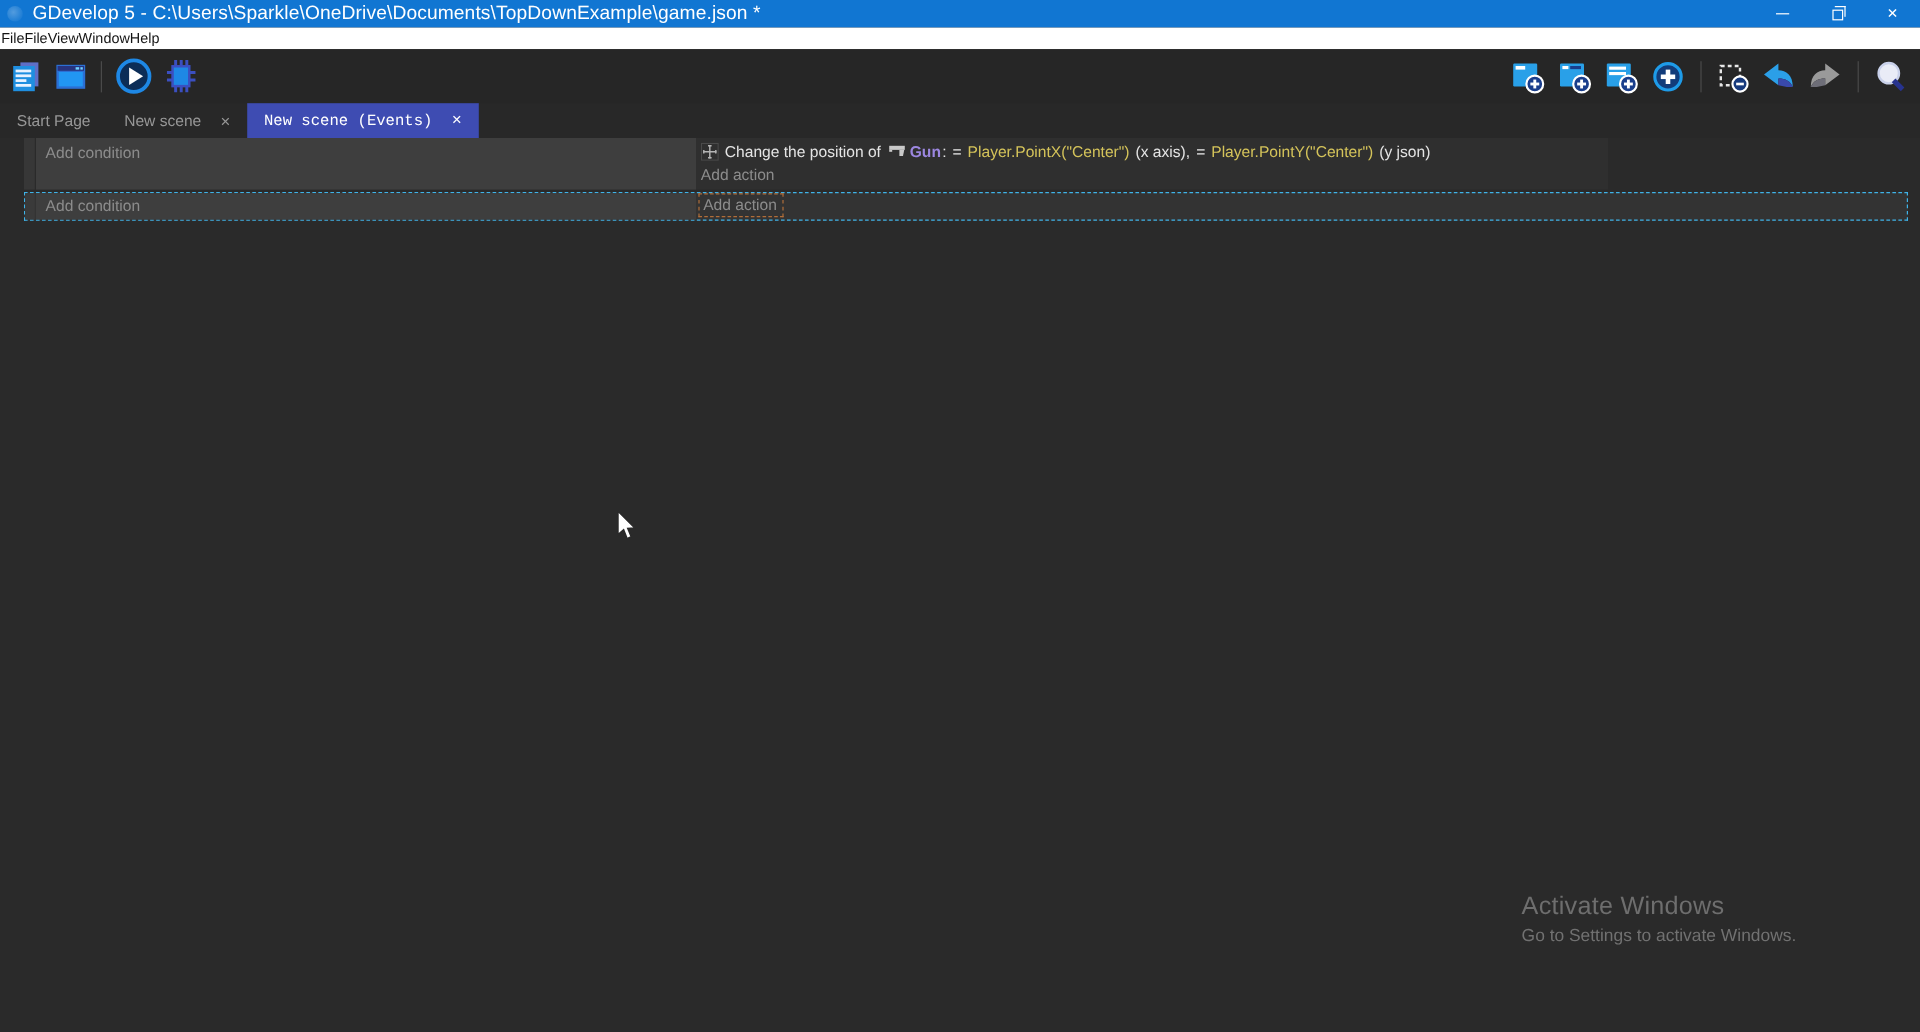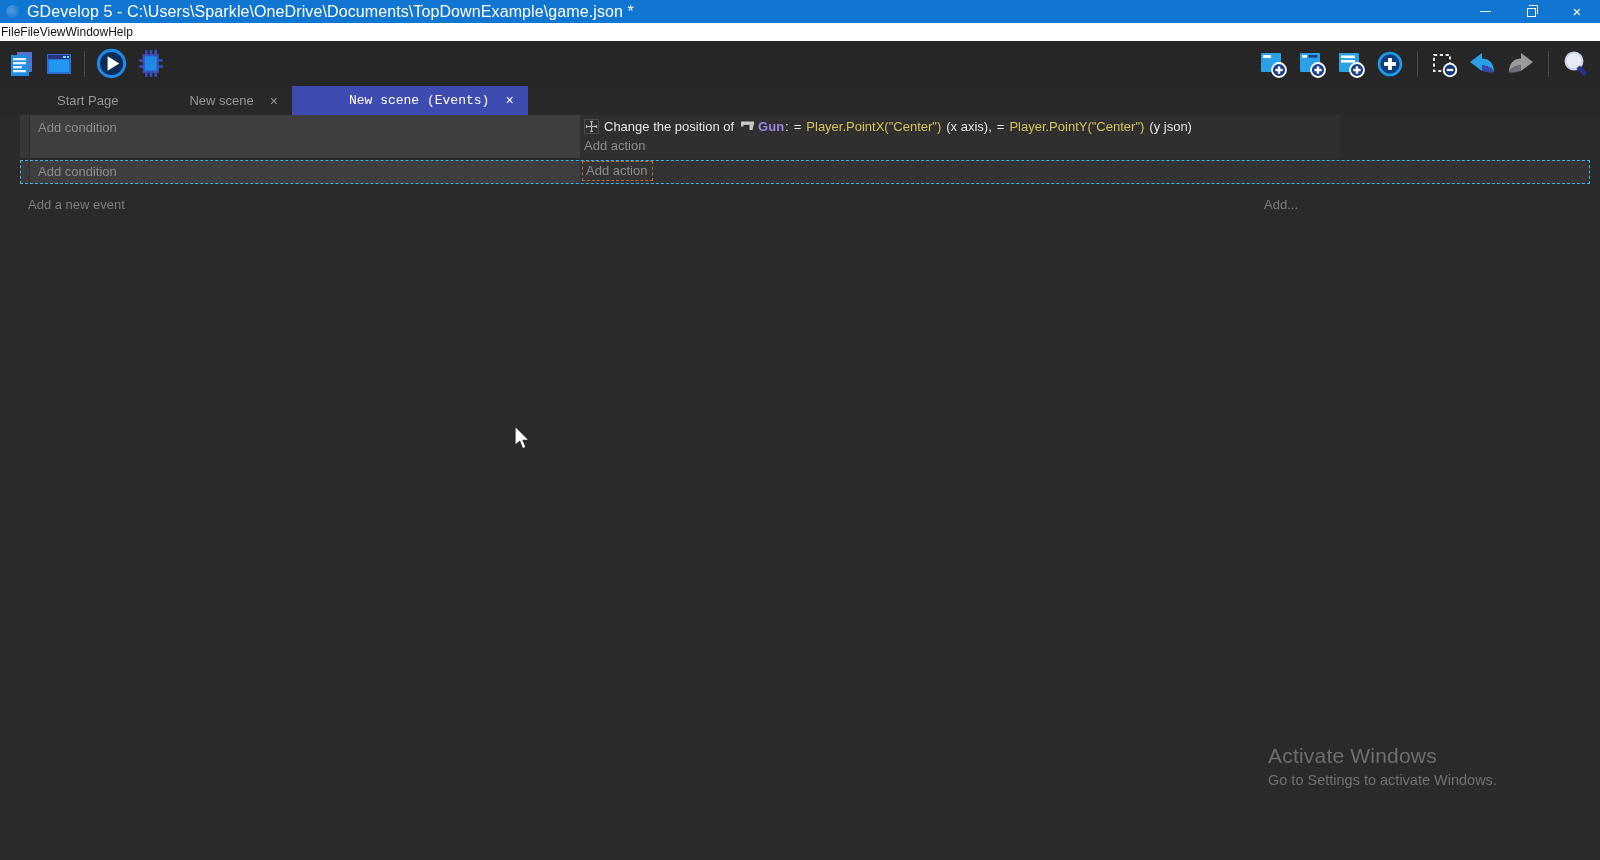--- a/index.html
+++ b/index.html
@@ -26,21 +26,21 @@
   .menu-item { padding:0 0; height:28px; display:flex; align-items:center; }
   
   .toolbar { height:45px; background:#262626; display:flex; align-items:center; }
   .tb-left { display:flex; align-items:center; gap:7px; padding-left:7px; }
   .tb-right { margin-left:auto; display:flex; align-items:center; gap:9px; padding-right:9px; }
   .tb-btn { display:flex; align-items:center; justify-content:center; }
   .tb-sep { width:1px; height:26px; background:#4a4a4a; margin:0 3px; }
   
   .tabbar { height:29px; background:#282828; display:flex; align-items:stretch; font-size:13px; }
   .tab { display:flex; align-items:center; padding:0 14px; color:#979797; cursor:default; }
-  .tab .tab-label { white-space:nowrap;margin-left:43px; }
+  .tab .tab-label { white-space:nowrap; }
   .tab .tab-close { margin-left:16px; font-size:14px; line-height:14px; }
   .tab.active { background:#3e4cb2; color:#ffffff;font-family:Liberation Mono, monospace; }
   
   .events-area { width:1340px; }
   .evt1 { display:flex; height:43px; margin-bottom:2px; }
   .evt-margin { width:20px; }
   .evt-gutter { width:9px; background:#373737; margin-right:1px; }
   .evt-cond { width:550px; background:#3e3e3e; color:#8c8c8c; font-size:13px; padding:5px 8px; }
   .evt-actions { flex:1; background:#2f2f2f; display:flex; flex-direction:column; }
   .action-line { display:flex; align-items:center; gap:5px; padding:4px 4px 1px 4px; font-size:13px; white-space:nowrap; }
@@ -264,24 +264,20 @@
   </div>
 
   <div class="evt2-outer">
     <div class="evt-gutter2"></div>
     <div class="evt-cond2">Add condition</div>
     <div class="evt2-actions">
       <span class="focus-add-action">Add action</span>
     </div>
   </div>
 
-  <div class="footer-row">
-    <span>Add a new event</span>
-    <span>Add...</span>
-  </div>
 </div>
 
 <div class="watermark">
   <div class="wm1">Activate Windows</div>
   <div class="wm2">Go to Settings to activate Windows.</div>
 </div>
 
 <svg class="cursor" width="19" height="27" viewBox="0 0 19 27">
   <path d="M2 1 L2 20.5 L6.7 16.5 L9.6 23.8 L13 22.3 L10.1 15.3 L16 15 Z" fill="#ffffff" stroke="#2a2a2a" stroke-width="1.2"></path>
 </svg>

